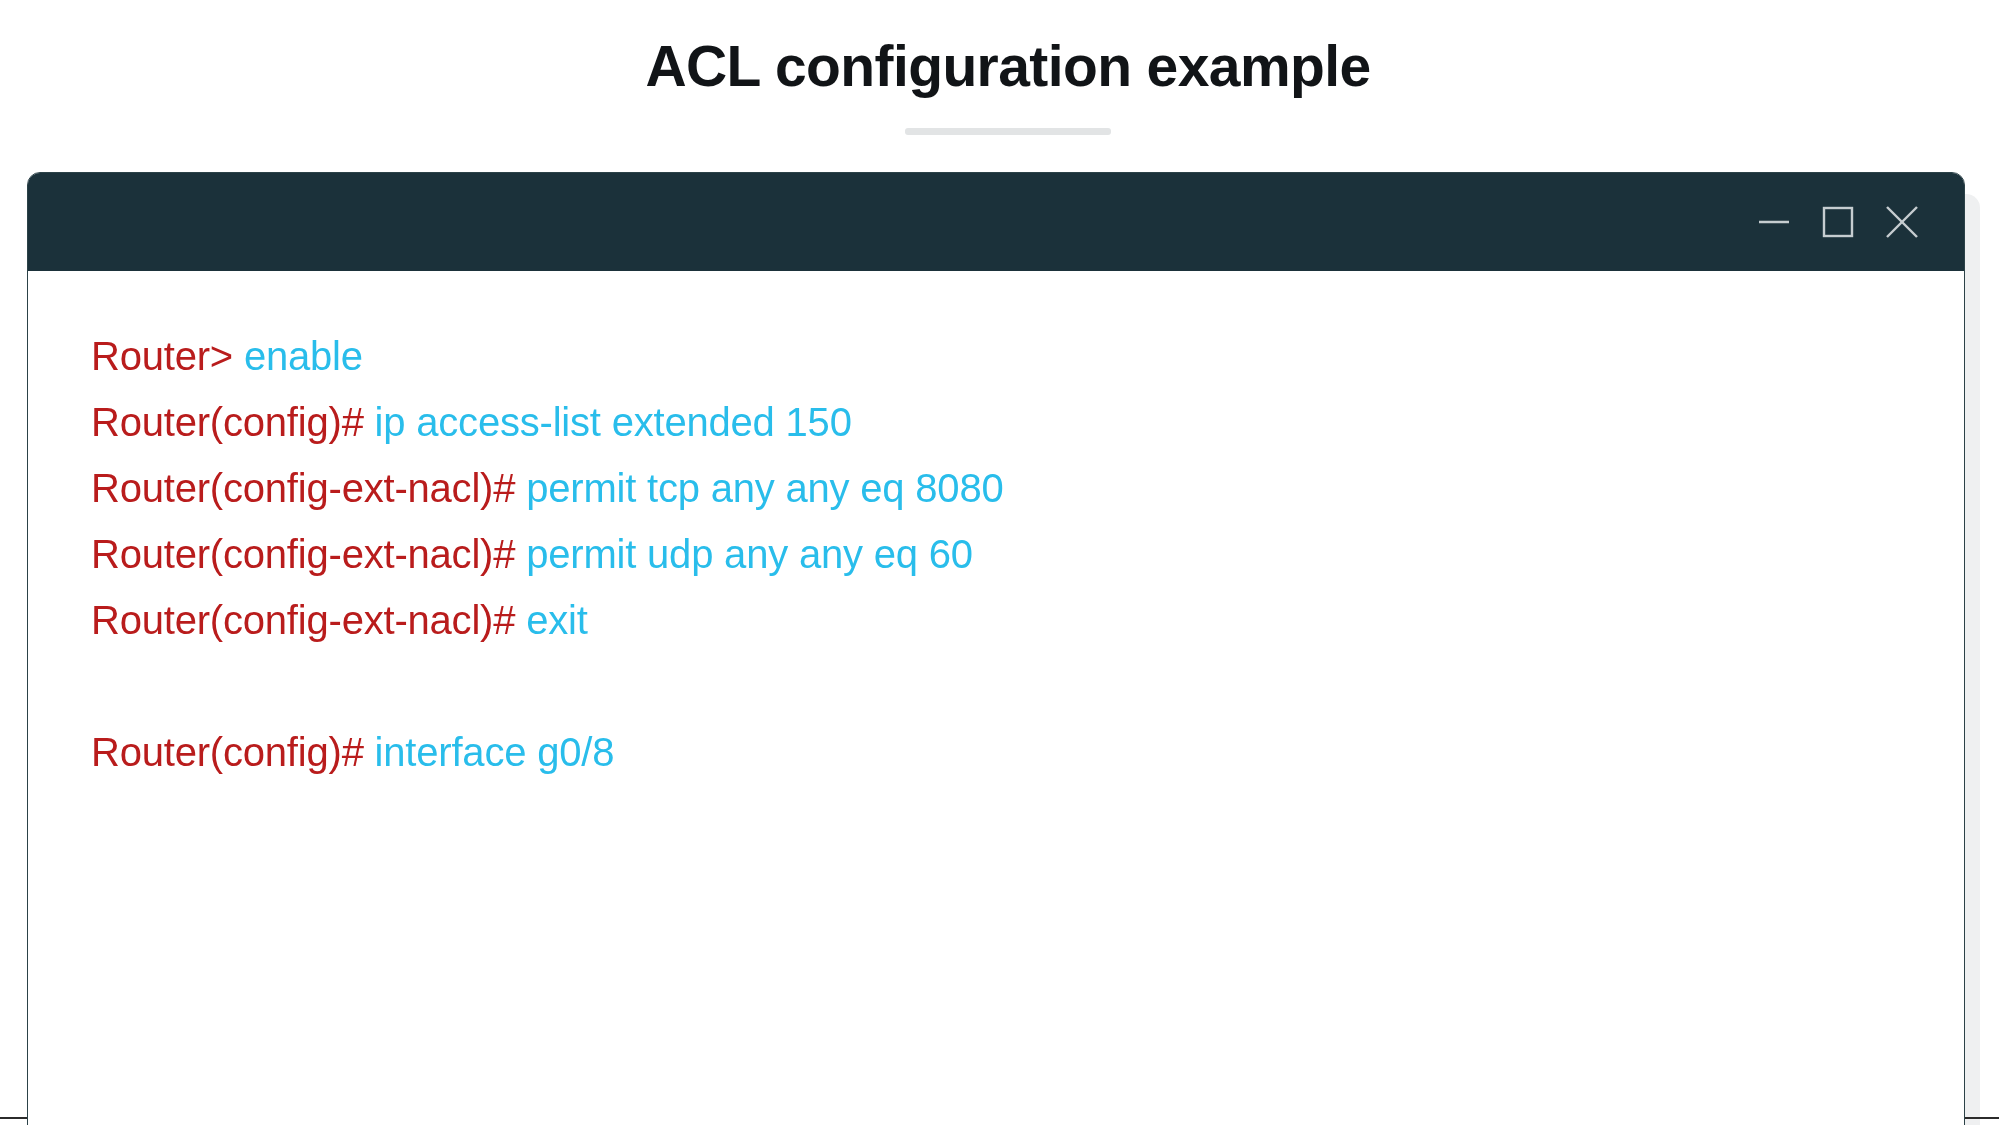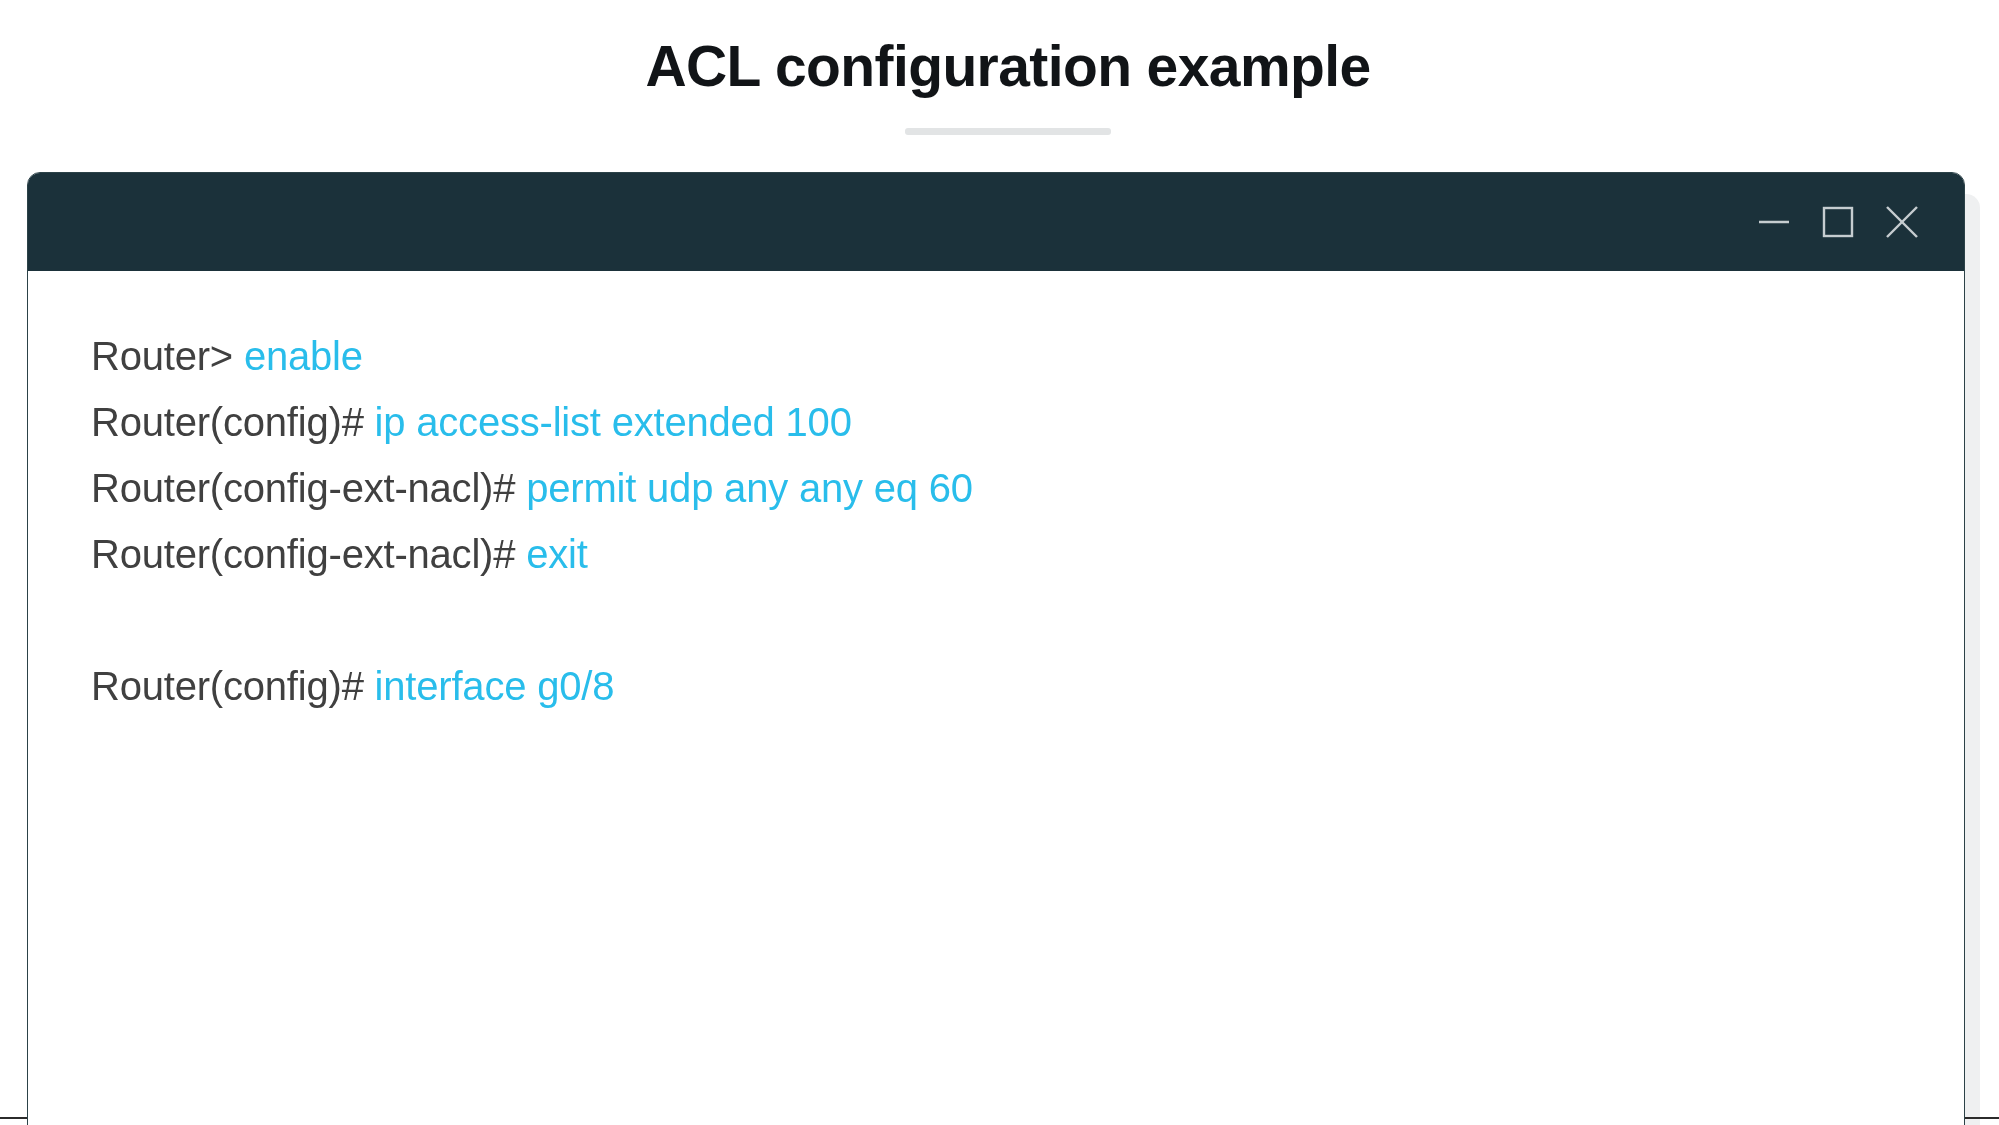--- a/index.html
+++ b/index.html
@@ -91,21 +91,21 @@
   .term-line {
     font-size: 40px;
     line-height: 66px;
     white-space: pre;
     color: #111417;
     letter-spacing: -0.2px;
   }
   .term-line.blank {
     height: 66px;
   }
-  .prompt { color: #404040; text-align: center; }
+  .prompt { color: #b91c1c; text-align: center; }
   .cmd { color: #29bdeb; }
 
   
   .page-bottom-rule {
     position: absolute;
     left: 0;
     bottom: 6px;
     width: 1999px;
     height: 2px;
     background: #2b2b2b;
@@ -139,21 +139,22 @@
         <svg width="46" height="46" viewBox="0 0 46 46">
           <line x1="8" y1="8" x2="38" y2="38" stroke="#c6cdd0" stroke-width="2.4"></line>
           <line x1="38" y1="8" x2="8" y2="38" stroke="#c6cdd0" stroke-width="2.4"></line>
         </svg>
       </div>
     </div>
 
     <div class="terminal-body" id="terminal-body">
 
     <div class="term-line"><span class="prompt">Router&gt; </span><span class="cmd">enable</span></div>
-        <div class="term-line"><span class="prompt">Router(config)# </span><span class="cmd">ip access-list extended 100</span></div>
+        <div class="term-line"><span class="prompt">Router(config)# </span><span class="cmd">ip access-list extended 150</span></div>
+        <div class="term-line"><span class="prompt">Router(config-ext-nacl)# </span><span class="cmd">permit tcp any any eq 8080</span></div>
         <div class="term-line"><span class="prompt">Router(config-ext-nacl)# </span><span class="cmd">permit udp any any eq 60</span></div>
         <div class="term-line"><span class="prompt">Router(config-ext-nacl)# </span><span class="cmd">exit</span></div>
         <div class="term-line blank"></div>
         <div class="term-line"><span class="prompt">Router(config)# </span><span class="cmd">interface g0/8</span></div>
       </div>
 
   </div>
 </div>
 
 <div class="page-bottom-rule"></div>

